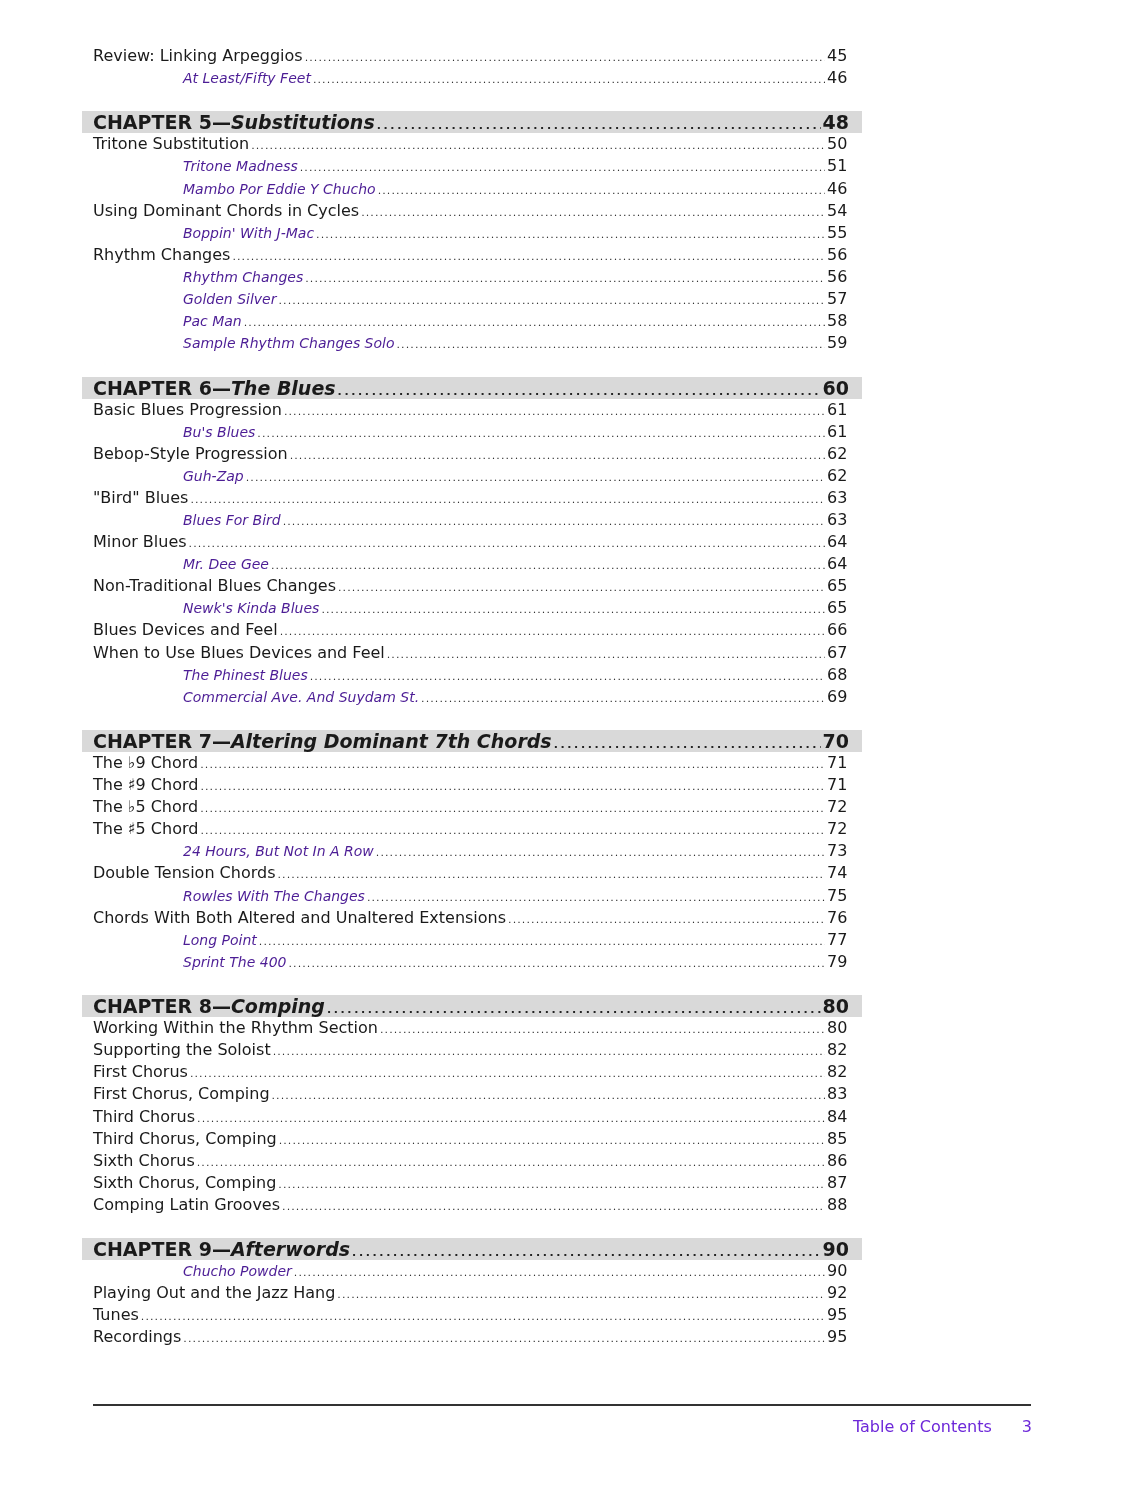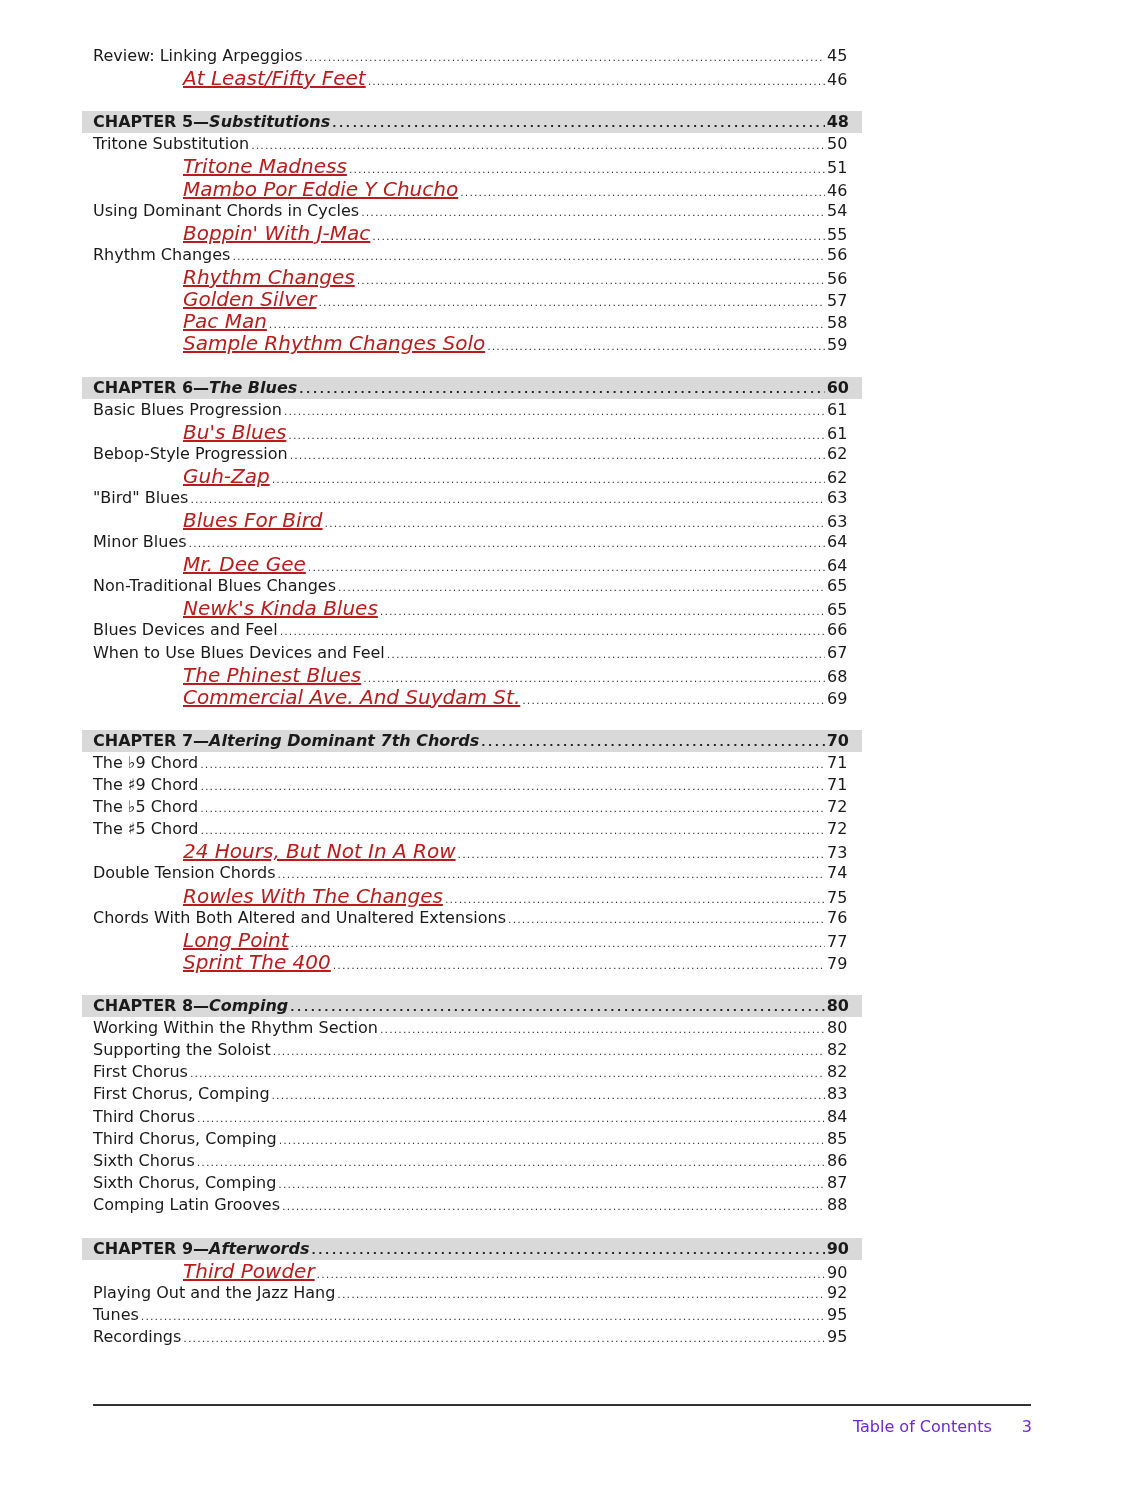--- a/index.html
+++ b/index.html
@@ -17,23 +17,23 @@
     .row .leader {
       flex: 1 1 auto; overflow: hidden; margin: 0 2px;
       color: #333; letter-spacing: 0.5px; font-size: 11px;
     }
     .row .leader::before {
       content: ". . . . . . . . . . . . . . . . . . . . . . . . . . . . . . . . . . . . . . . . . . . . . . . . . . . . . . . . . . . . . . . . . . . . . . . . . . . . . . . . . . . . . . . . . . . . . . . . . . . . . . . . . . . . . . . . . . . . . . . . . . . . . . . . . . . . . . . . . . . . . . . . . . . . . . . . . . . . . . . . . . . . . . . . . . . . . . . . . . . . . . . . . . . . . . . . . . . . . . . . . . . . . . . . . . . . . . . . . . . . . . . . . . . . . .";
       letter-spacing: -1.2px;
     }
     .row .page { flex: 0 0 auto; text-align: left; min-width: 22px; }
     .row.tune { padding-left: 101px; }
-    .row.tune .title { font-style: italic; font-size: 20px; color: #b91c1c; text-decoration: underline; }
+    .row.tune .title { font-style: italic; font-size: 14px; color: #4c1d95; }
     .row.chapter {
-      background: #d9d9d9; font-weight: bold; font-size: 16px;
+      background: #d9d9d9; font-weight: bold; font-size: 19px;
       height: 22px; line-height: 22px;
     }
     .row.chapter .chap-sub { font-style: italic; }
     .row.chapter .leader { font-weight: bold; color: #222; }
     .row.chapter .leader::before { letter-spacing: -0.6px; }
     .spacer { height: 22.2px; }
     #footer-rule {
       position: absolute; left: 93px; top: 1404px; width: 938px; height: 0;
       border-top: 2px solid #333;
     }
@@ -295,21 +295,21 @@
       <span class="leader"></span>
       <span class="page">88</span>
     </div>
     <div class="spacer"></div>
     <div class="row chapter">
       <span class="title"><span>CHAPTER 9—</span><span class="chap-sub">Afterwords</span></span>
       <span class="leader"></span>
       <span class="page">90</span>
     </div>
     <div class="row tune">
-      <span class="title">Third Powder</span>
+      <span class="title">Chucho Powder</span>
       <span class="leader"></span>
       <span class="page">90</span>
     </div>
     <div class="row section">
       <span class="title">Playing Out and the Jazz Hang</span>
       <span class="leader"></span>
       <span class="page">92</span>
     </div>
     <div class="row section">
       <span class="title">Tunes</span>

